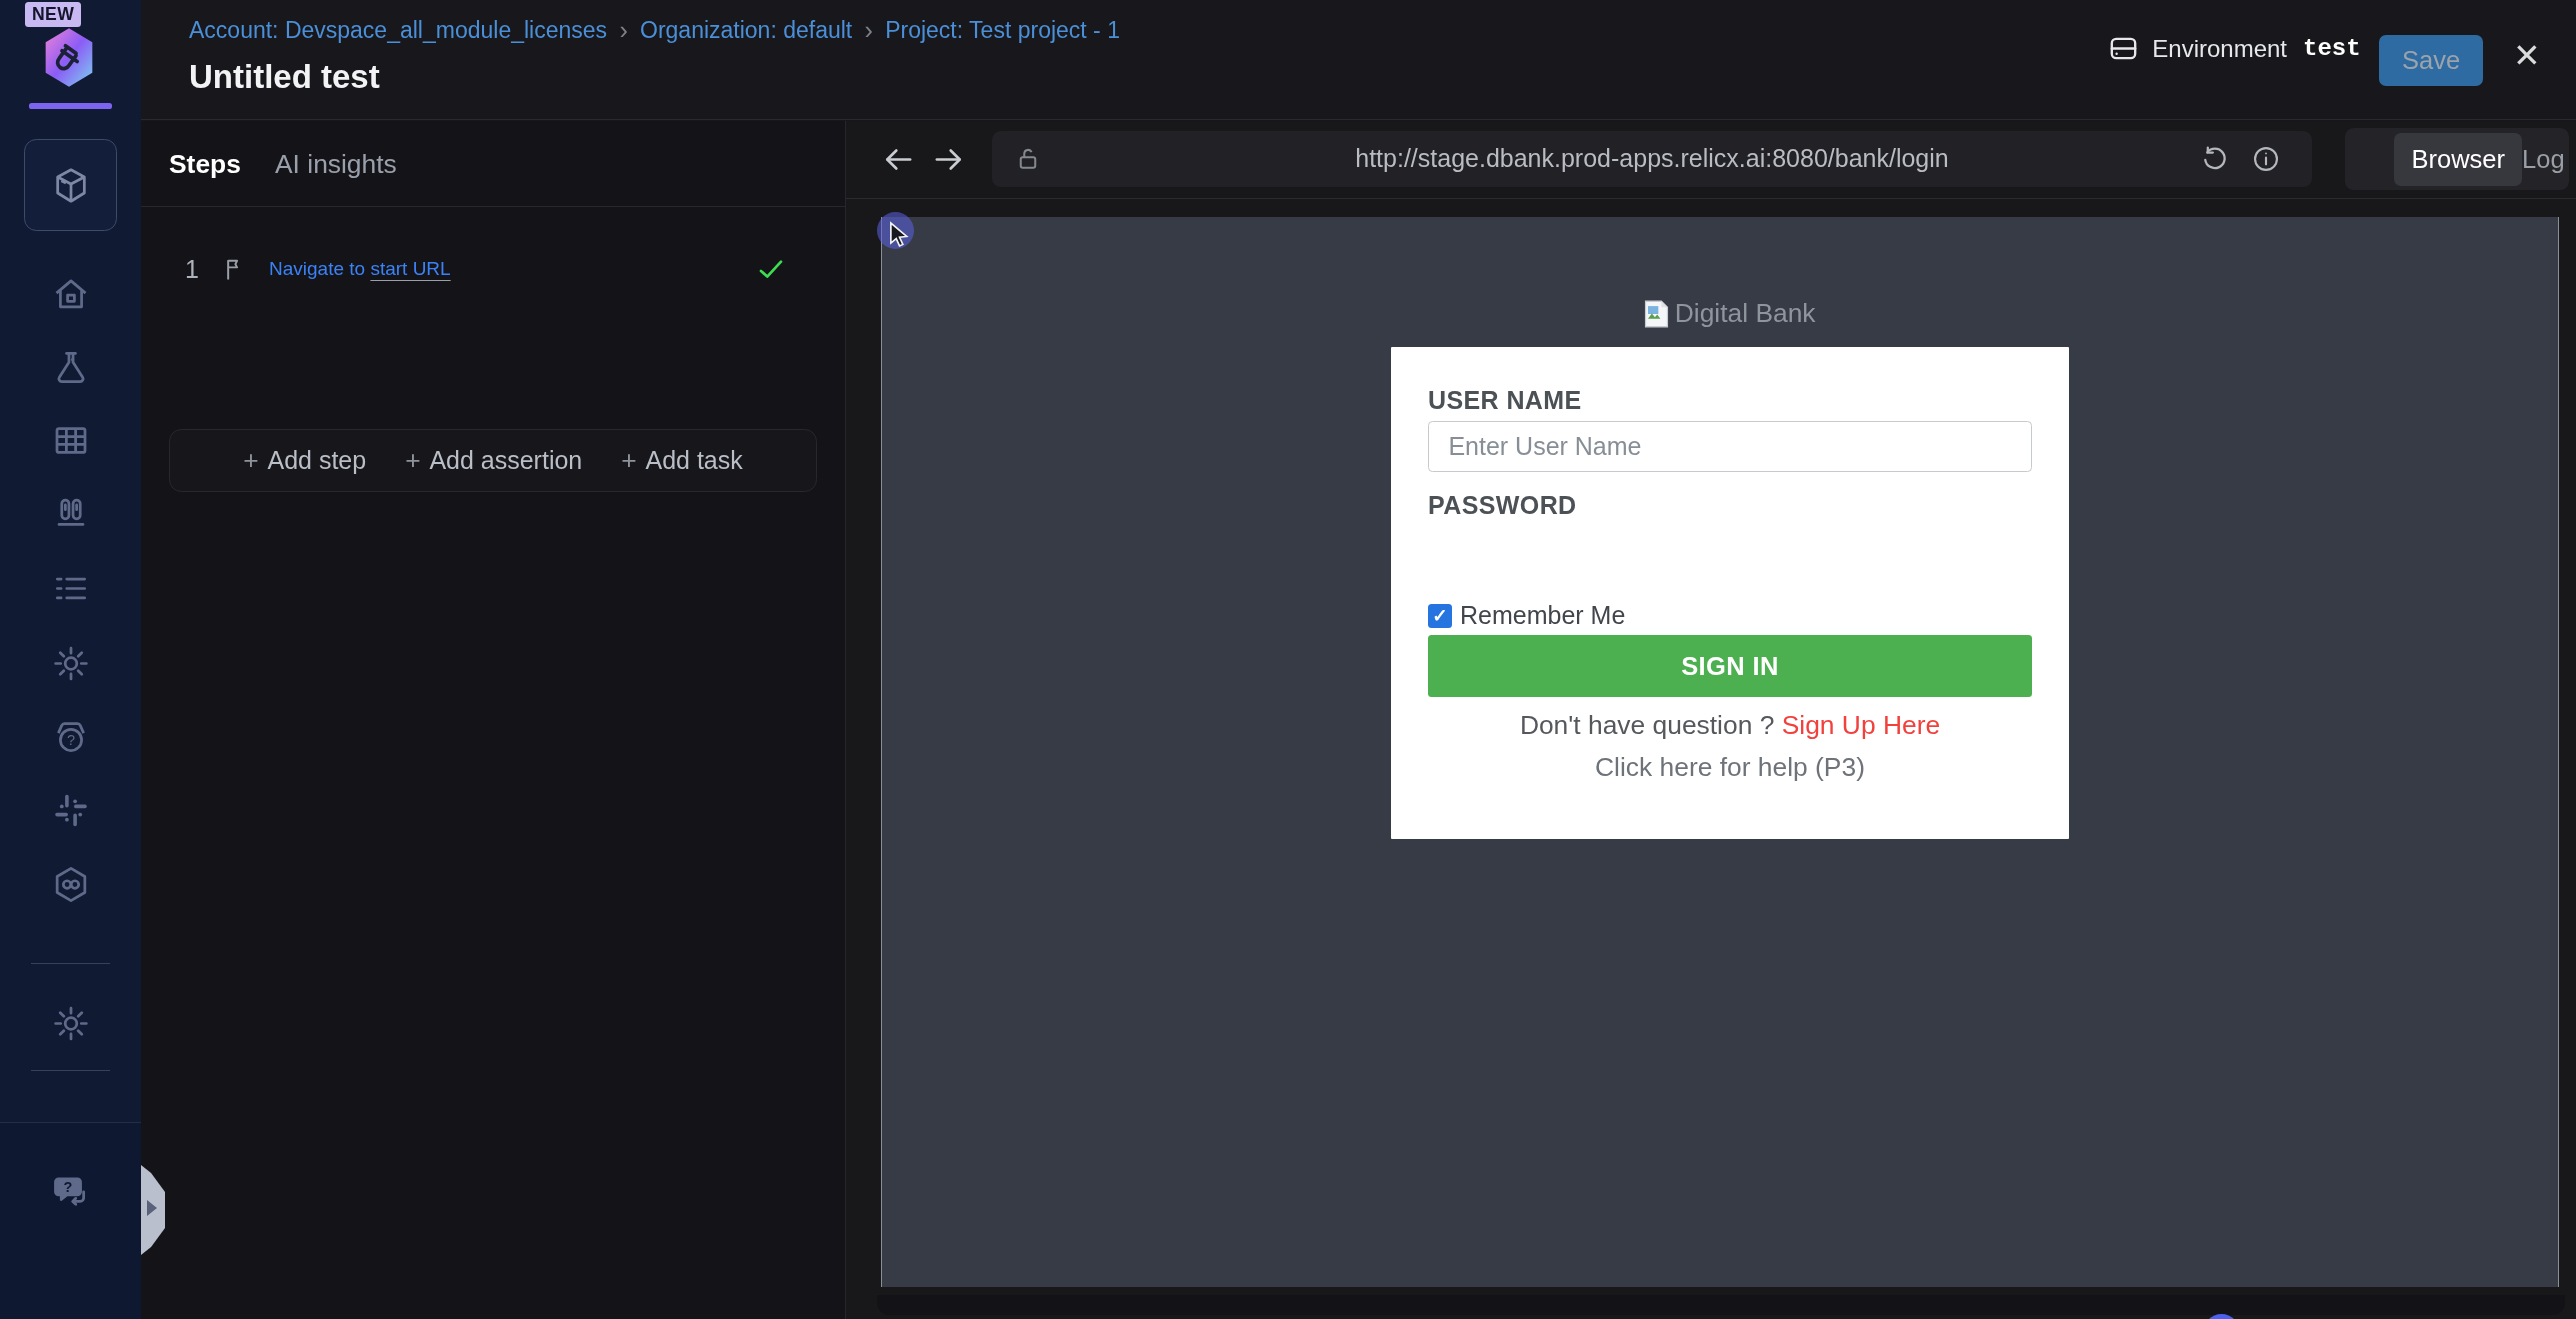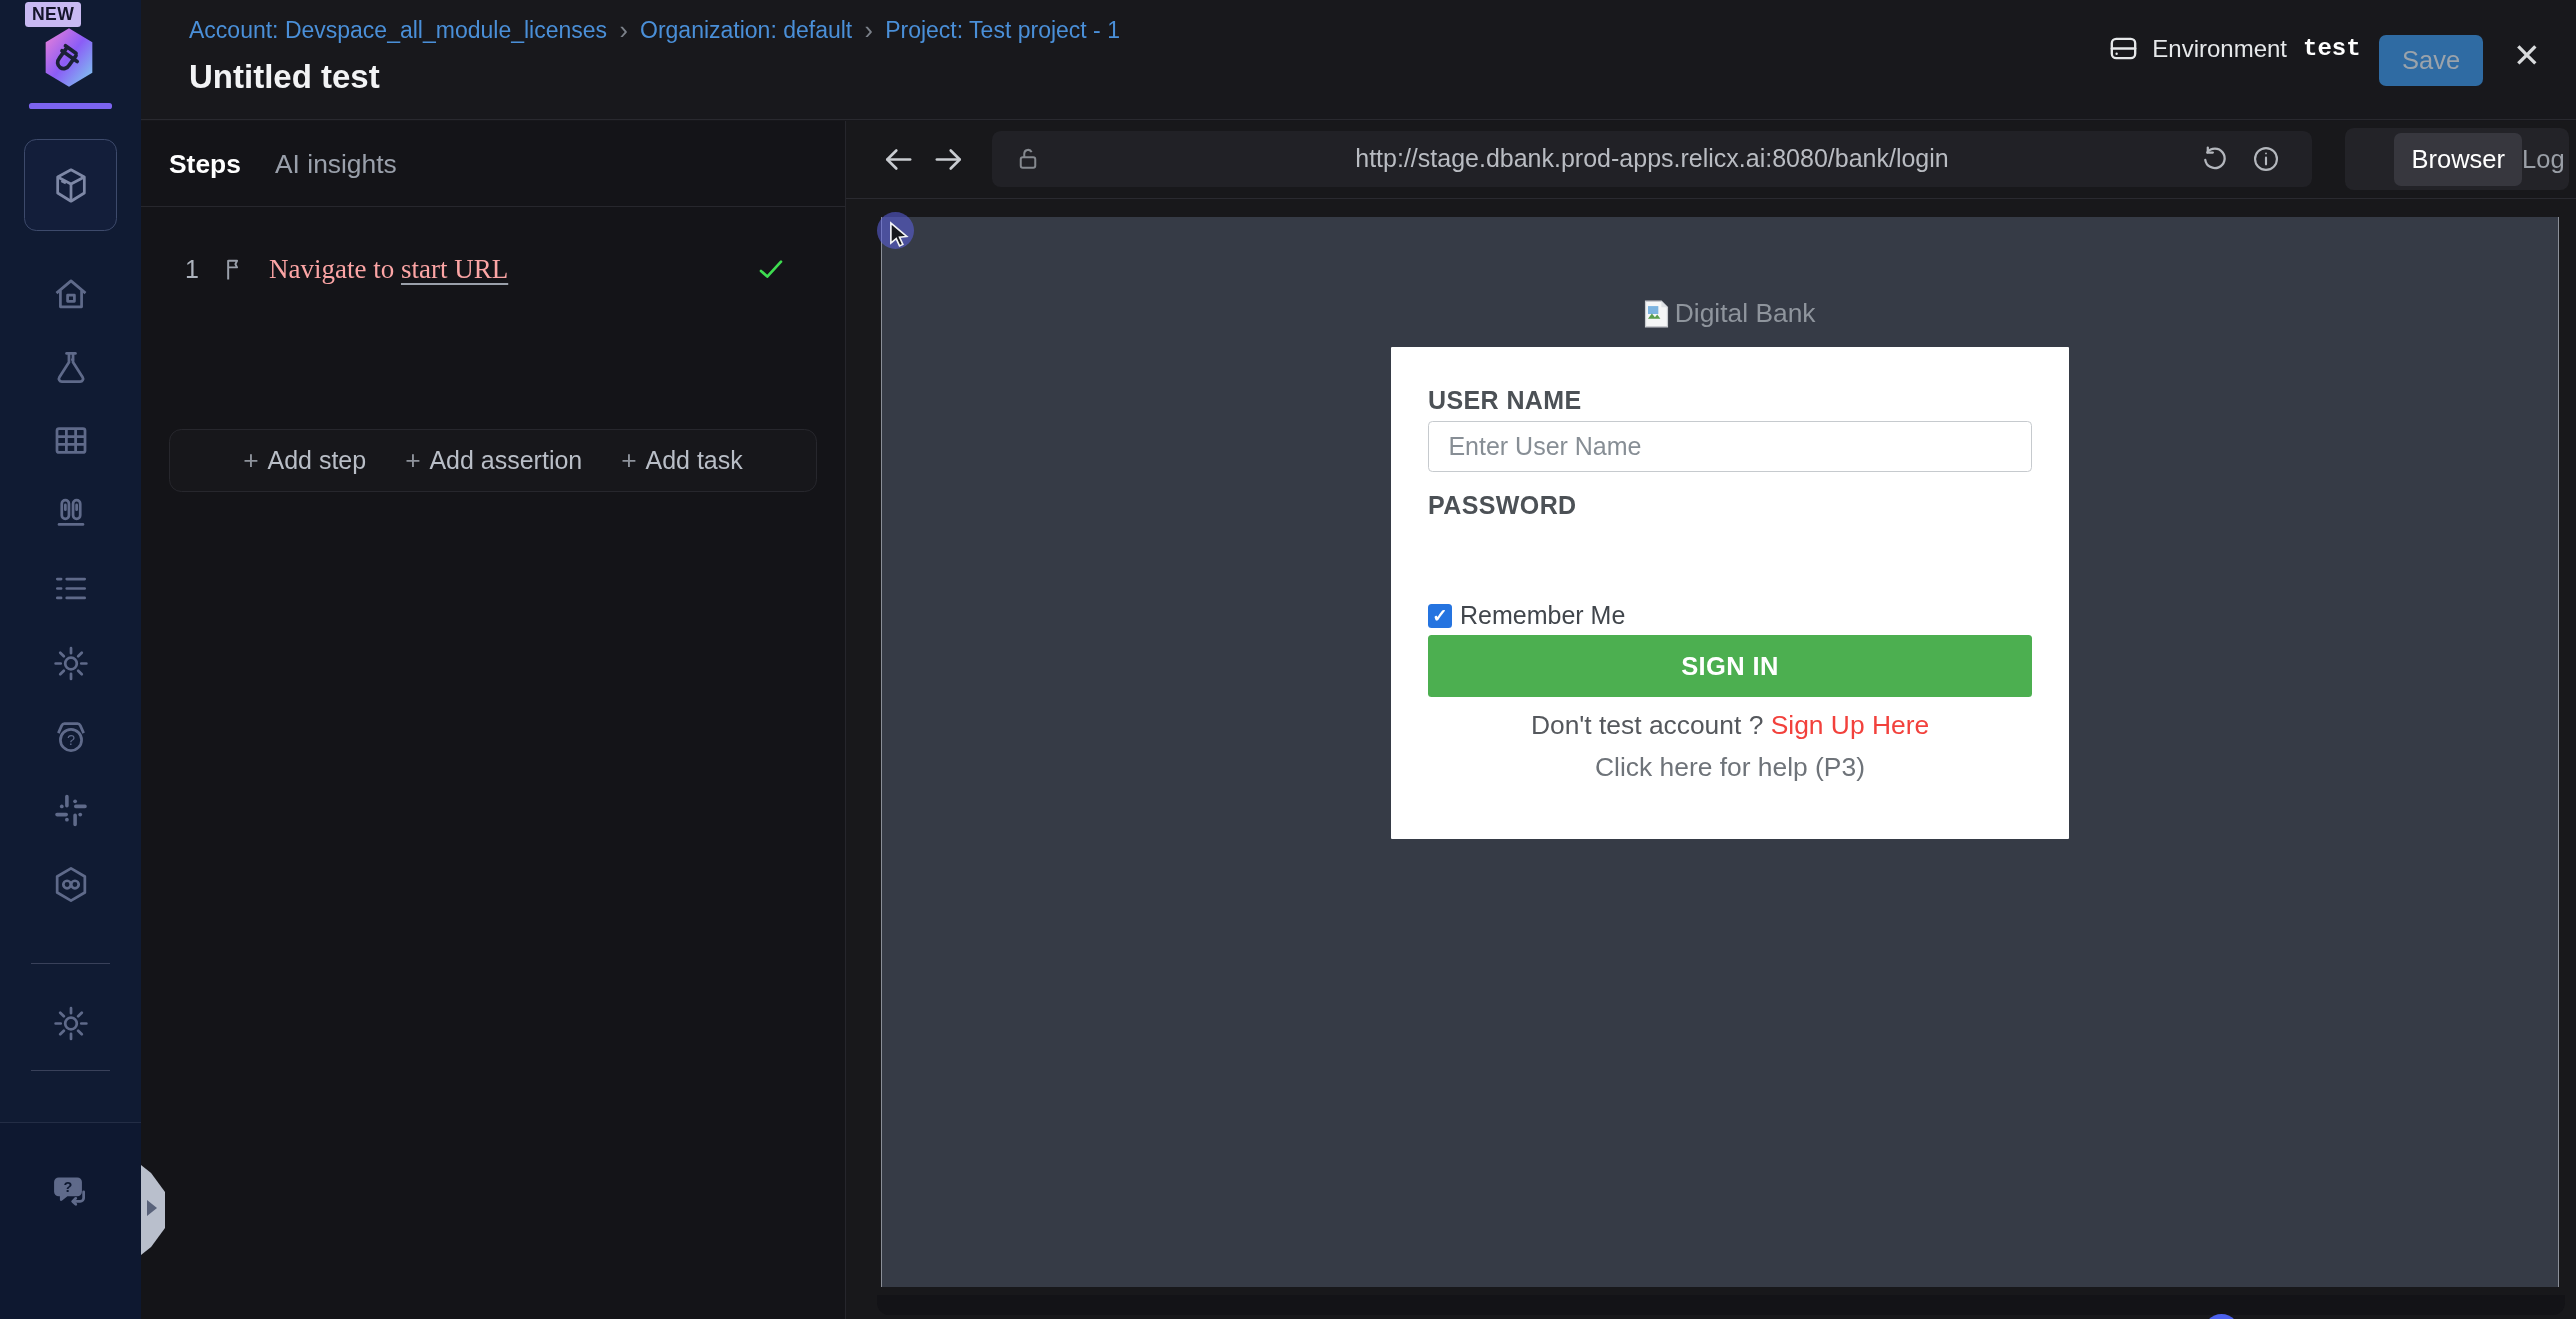--- a/index.html
+++ b/index.html
@@ -37,21 +37,21 @@
   .close-btn { position: absolute; left: 2372px; top: 39px; font-size: 33px; color: #d9dbdd; background: none; border: none; font-family: inherit; line-height: 1; }
 
   
   .steps-panel { position: absolute; left: 141px; top: 121px; width: 705px; bottom: 0; background: #141418; border-right: 0.9px solid #26262c; z-index: 3; }
   .steps-tabs { position: absolute; left: 0; top: 0; width: 100%; height: 86px; border-bottom: 0.9px solid #27272d; }
   .tab-steps { position: absolute; left: 28px; top: 28px; font-size: 26.4px; font-weight: 700; color: #ffffff; }
   .tab-insights { position: absolute; left: 134px; top: 28px; font-size: 26.4px; font-weight: 400; color: #9aa0ab; }
   .step-row { position: absolute; left: 44px; right: 35px; top: 127px; height: 42px; display: flex; align-items: center; }
   .step-num { font-size: 25px; color: #adb3bd; width: 35px; }
   .flag-icon { width: 28px; height: 28px; color: #9aa0aa; margin-right: 21px; }
-  .step-text { font-size: 27px; color: #fca5a5; font-family: Liberation Serif, serif; }
+  .step-text { font-size: 19px; color: #3b82f6; }
   .step-link { text-decoration: underline; text-underline-offset: 5.3px; text-decoration-color: #9aa0aa; }
   .step-check { position: absolute; right: 23px; width: 32px; height: 32px; color: #3edc50; }
   .ask-box { position: absolute; left: 28px; top: 210px; width: 648px; height: 85px; background: #1c1c21; border: 0.9px solid #2b2b32; border-radius: 12.3px; }
   .ask-input { position: absolute; left: 0; top: 0; width: 100%; height: 100%; background: transparent; border: none; outline: none; padding: 0 79px 0 25px; font-size: 25.5px; color: #c7ccd4; font-family: inherit; }
   .ask-input::placeholder { color: #70757f; }
   .send-icon { position: absolute; right: 23px; top: 26.4px; width: 32px; height: 32px; color: #9aa0aa; }
   .actions-box { position: absolute; left: 28px; top: 308px; width: 648px; height: 63px; background: #17171b; border: 0.9px solid #27272d; border-radius: 12.3px; display: flex; align-items: center; justify-content: center; gap: 39px; }
   .action-item { font-size: 25px; color: #b9bec7; display: flex; align-items: center; gap: 8.8px; background: none; border: none; font-family: inherit; }
   .action-plus { color: #8d929b; font-size: 26.4px; }
 
@@ -357,21 +357,21 @@
       <label class="fld-label lbl-pass">PASSWORD</label>
 
       <div class="remember-row">
         <span class="checkbox">✓</span>
         <span class="remember-label">Remember Me</span>
       </div>
 
       <button class="signin-btn">SIGN IN</button>
 
       <div class="signup-row">
-        <span>Don't test account ?</span>
+        <span>Don't have question ?</span>
         <span> </span>
         <span class="signup-link">Sign Up Here</span>
       </div>
       <div class="help-row">Click here for help (P3)</div>
     </div>
   </div>
 
   <div class="playback">
     <span class="pb-time">02:00</span>
 

